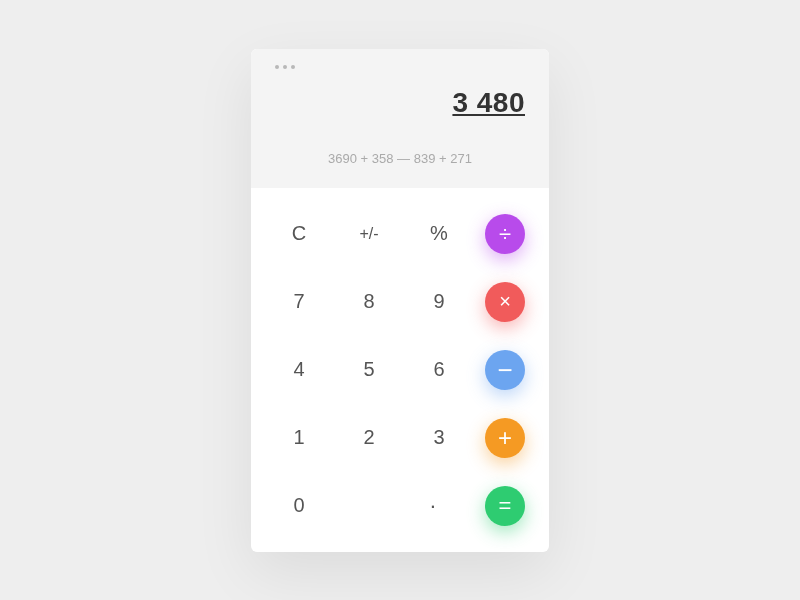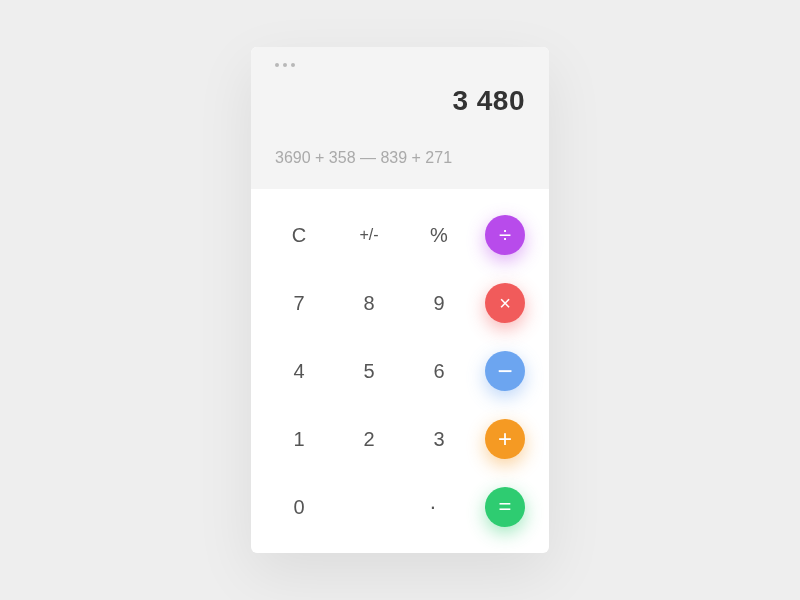--- a/index.html
+++ b/index.html
@@ -39,24 +39,25 @@
       background: #b8b8b8;
       display: block;
     }
     .result {
       text-align: right;
       font-size: 28px;
       font-weight: 700;
       color: #333333;
       letter-spacing: 0.5px;
       margin-bottom: 10px;
+      text-decoration: underline;
     }
     .expression {
-      text-align: left;
-      font-size: 16px;
+      text-align: center;
+      font-size: 13px;
       color: #aaaaaa;
       font-weight: 400;
       margin-top: 32px;
     }
     .keypad {
       padding: 26px 24px 26px 24px;
     }
     .row {
       display: flex;
       justify-content: space-between;

